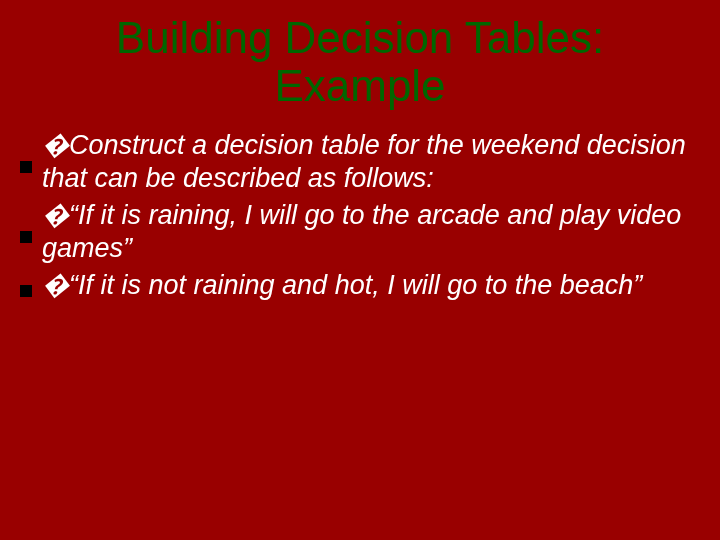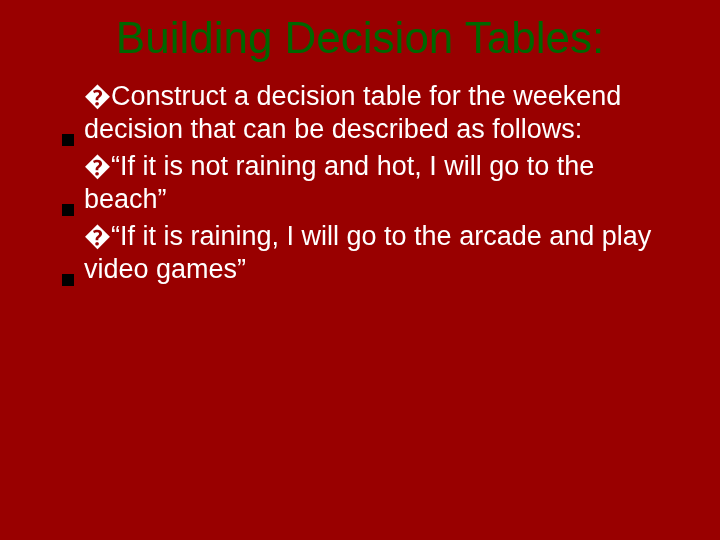--- a/index.html
+++ b/index.html
@@ -11,41 +11,42 @@
   }
   body {
     background: #990000;
     font-family: Verdana, Geneva, sans-serif;
     color: #ffffff;
   }
   .slide {
     width: 720px;
     height: 540px;
     box-sizing: border-box;
-    padding: 0 62px;
+    padding: 0 20px;
     position: relative;
   }
   .title {
     font-family: Arial, Helvetica, sans-serif;
     font-size: 44px;
     line-height: 1.1;
     text-align: center;
     color: #006600;
     padding-top: 14px;
     padding-bottom: 18px;
     font-weight: 400;
   }
   .body {
     font-size: 27px;
     line-height: 1.22;
   }
   .item {
     display: flex;
-    align-items: flex-end;
+    align-items: center;
     margin-bottom: 4px;
+    font-style: italic;
   }
   .bullet {
     width: 12px;
     height: 12px;
     background: #000000;
     flex: 0 0 12px;
     margin-top: 11px;
     margin-right: 10px;
   }
   .marker {
@@ -55,33 +56,34 @@
   .txt {
     flex: 1;
   }
 </style>
 </head>
 <body>
 
 <div class="slide">
   <div class="title">
     <span>Building Decision Tables:</span><br>
+    <span>Example</span>
   </div>
   <div class="body">
 
     <div class="item">
       <span class="bullet"></span>
       <span class="txt"><span class="marker">�</span><span>Construct a decision table for the weekend decision that can be described as follows:</span></span>
     </div>
 
     <div class="item">
       <span class="bullet"></span>
-      <span class="txt"><span class="marker">�</span><span>“If it is not raining and hot, I will go to the beach”</span></span>
+      <span class="txt"><span class="marker">�</span><span>“If it is raining, I will go to the arcade and play video games”</span></span>
     </div>
 
     <div class="item">
       <span class="bullet"></span>
-      <span class="txt"><span class="marker">�</span><span>“If it is raining, I will go to the arcade and play video games”</span></span>
+      <span class="txt"><span class="marker">�</span><span>“If it is not raining and hot, I will go to the beach”</span></span>
     </div>
 
 
   </div>
 </div>
 
 </body></html>

